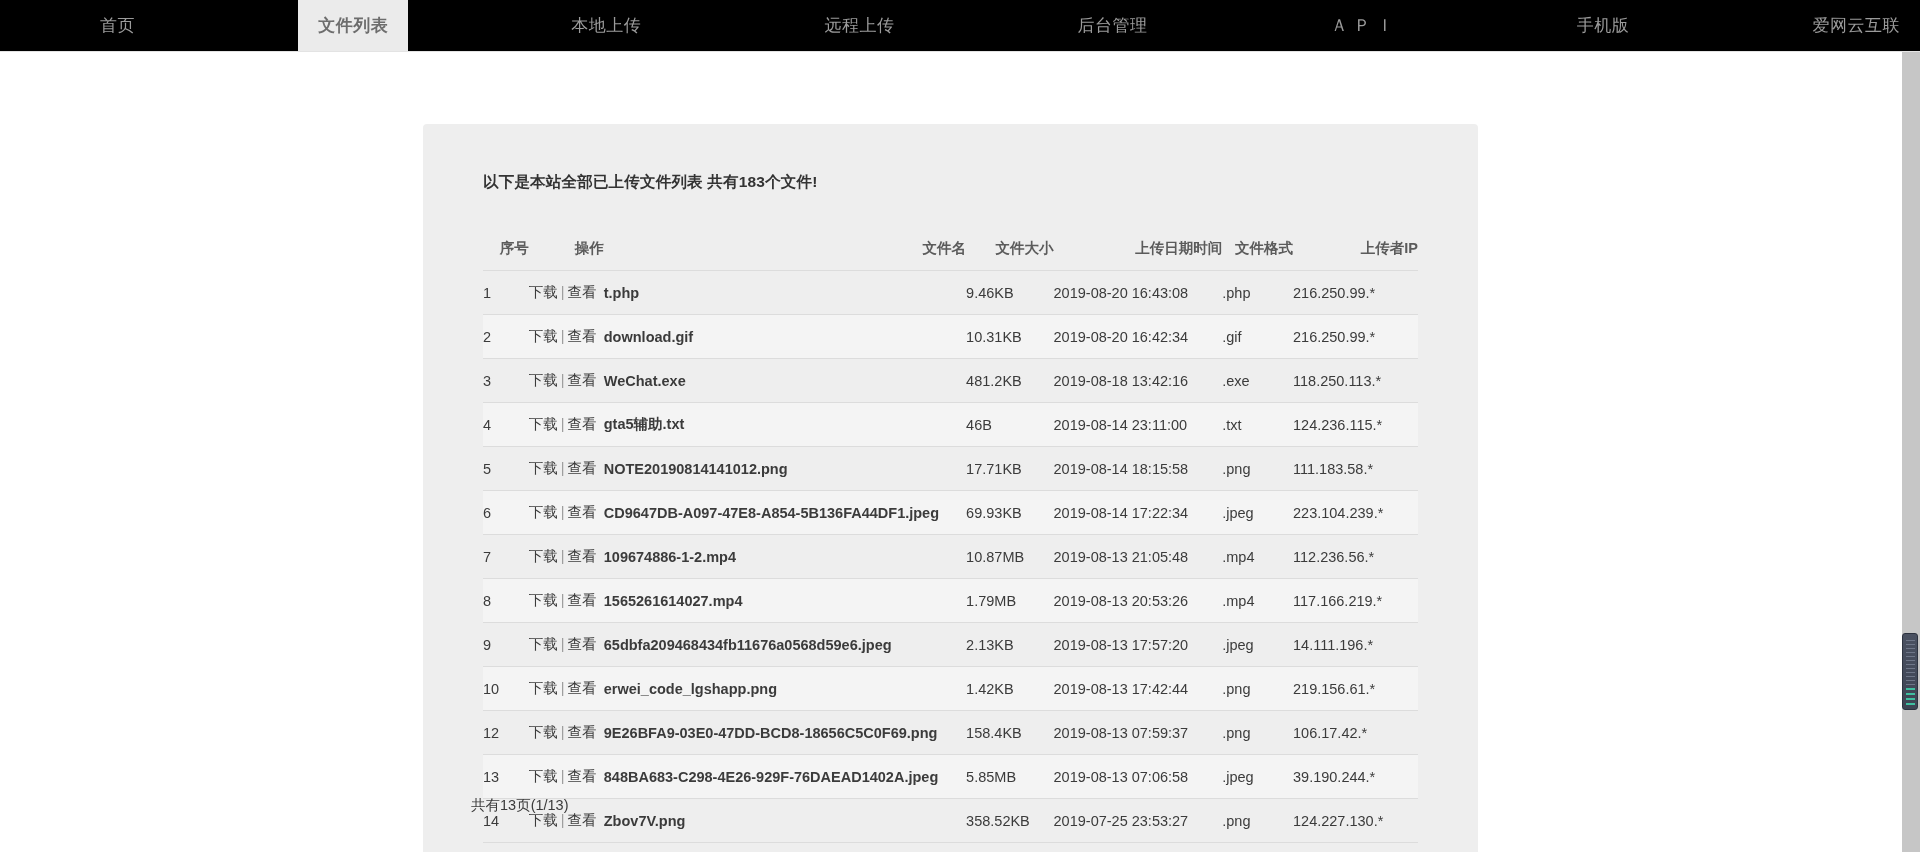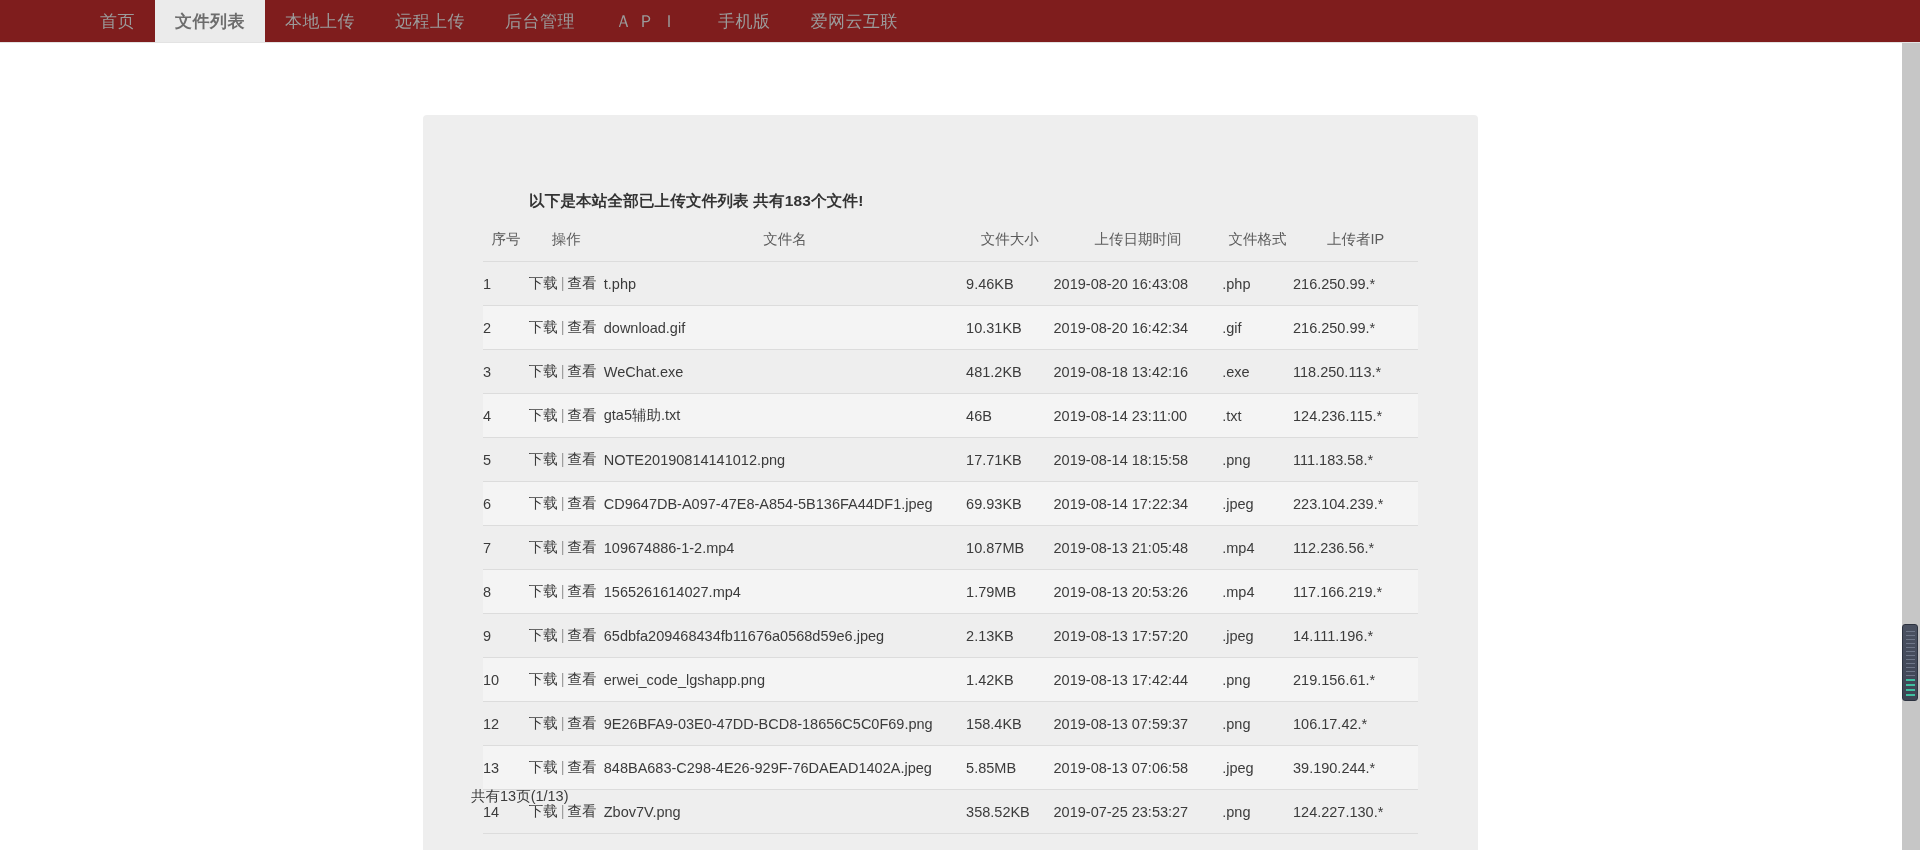--- a/index.html
+++ b/index.html
@@ -9,26 +9,27 @@
     width: 1920px; height: 852px;
     overflow: hidden;
     background: #ffffff;
     font-family: "Liberation Sans", "DejaVu Sans", sans-serif;
   }
 
   
   .navbar {
     position: relative;
     width: 1920px;
-    height: 43px;
-    background: #7f1d1d;
+    height: 52px;
+    background: #000000;
     border-bottom: 1px solid #e3e3e3;
     display: flex;
     align-items: stretch;
     padding-left: 80px;
+    justify-content: space-between;
   }
   .nav-item {
     display: flex;
     align-items: center;
     justify-content: center;
     padding: 0 20px;
     font-size: 17px;
     color: #9b9b9b;
     letter-spacing: 0.5px;
     white-space: nowrap;
@@ -60,45 +61,44 @@
     width: 1055px;
     min-height: 740px;
     background: #eeeeee;
     border-radius: 4px;
     padding: 0;
   }
 
   .card-title {
     position: absolute;
     left: 60px;
-    top: 76px;
+    top: 48px;
     font-size: 15.5px;
     font-weight: bold;
     color: #333333;
     letter-spacing: 0.2px;
     white-space: nowrap;
-    margin-left: 46px;
   }
 
   
   .table-wrap {
     position: absolute;
     left: 60px;
     top: 105px;
     width: 935px;
   }
   table.filelist {
     width: 935px;
     border-collapse: collapse;
     font-size: 14.5px;
     color: #3b3b3b;
   }
   table.filelist thead th {
-    text-align: center;
-    font-weight: normal;
+    text-align: right;
+    font-weight: bold;
     color: #5b5b5b;
     padding: 10px 0 12px 0;
     border-bottom: 1px solid #dcdcdc;
     font-size: 14.5px;
     white-space: nowrap;
   }
   table.filelist tbody td {
     padding: 12px 0 12px 0;
     border-bottom: 1px solid #dcdcdc;
     white-space: nowrap;
@@ -109,21 +109,21 @@
   table.filelist tbody tr:nth-child(even) td {
     background: #f4f4f4;
   }
   table.filelist tbody tr:last-child td {
     border-bottom: 1px solid #dcdcdc;
   }
 
   
   .c-idx   { width: 44px;  }
   .c-op    { width: 72px;  }
-  .c-name  { width: 348px; }
+  .c-name  { width: 348px; font-weight: bold; }
   .c-size  { width: 84px; margin-left: 16px;  }
   .c-date  { width: 162px; }
   .c-fmt   { width: 68px;  }
   .c-ip    { width: 120px; }
 
   .op-link {
     color: #3b3b3b;
     text-decoration: none;
     cursor: pointer;
   }

